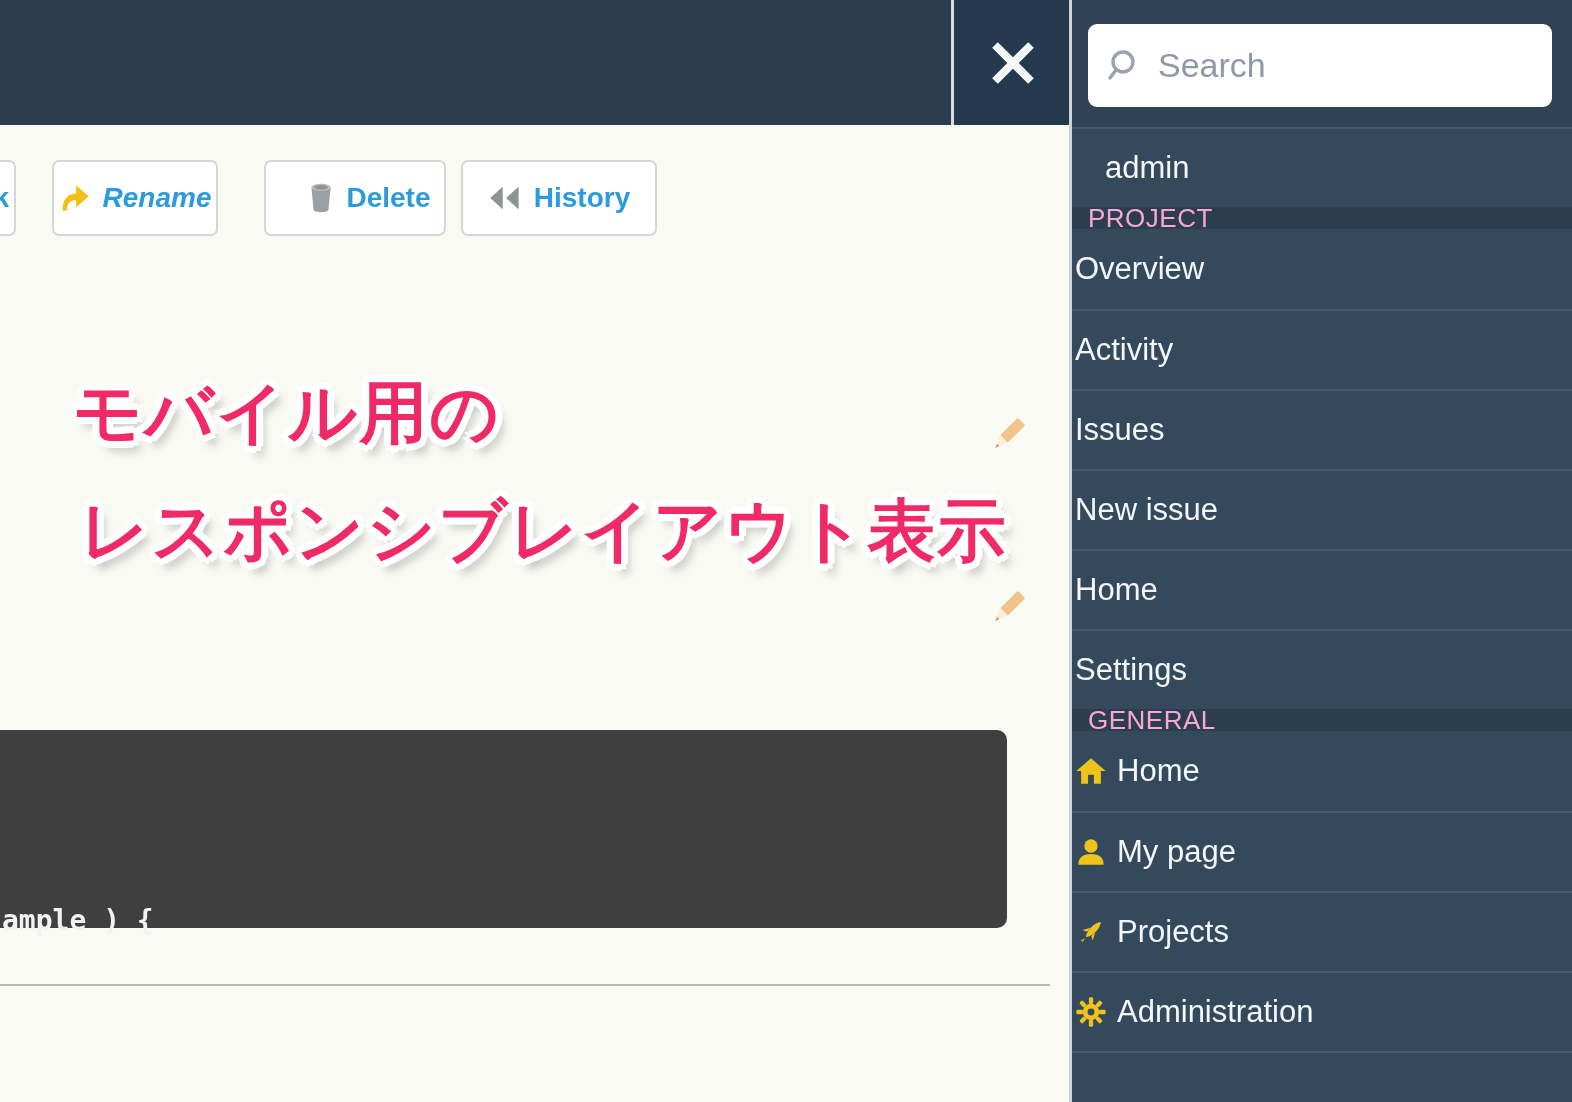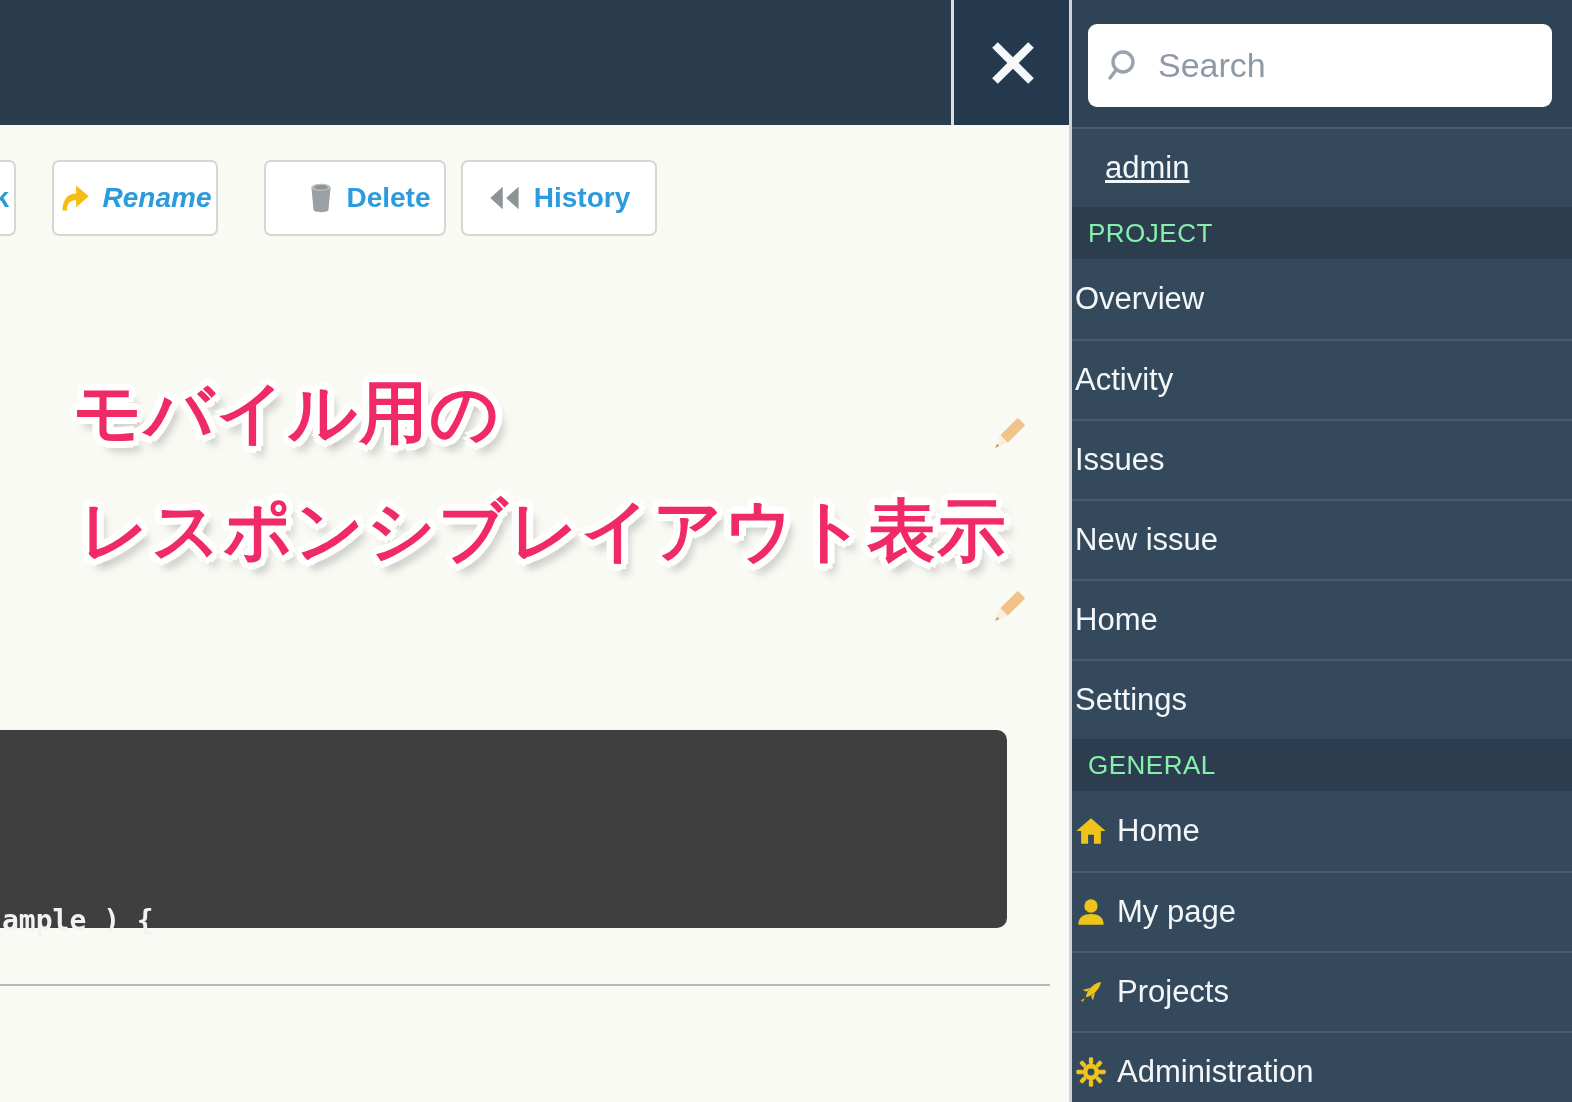--- a/index.html
+++ b/index.html
@@ -15,21 +15,21 @@
     display:flex;align-items:center;justify-content:center;cursor:pointer;border:0;padding:0;}
   
   .sidebar{position:absolute;left:1069px;top:0;width:503px;height:1102px;background:#35495c;border-left:3px solid #cfd4d8;box-sizing:border-box;}
   .sb-search-band{position:relative;height:127px;background:#2f4356;}
   .sb-search{position:absolute;left:16px;top:24px;width:464px;height:83px;background:#fff;border-radius:9px;display:flex;align-items:center;box-sizing:border-box;padding-left:18px;}
   .sb-search input{border:0;outline:none;flex:1;height:60px;font-size:34px;color:#44505e;background:transparent;margin-left:14px;font-family:"Liberation Sans",sans-serif;}
   .sb-search input::placeholder{color:#8d99a6;}
   .sb-row{height:80px;display:flex;align-items:center;box-sizing:border-box;padding-left:3px;color:#f4f7f9;font-size:31px;border-top:2px solid rgba(255,255,255,0.10);cursor:pointer;}
   .sb-row.no-line{border-top:none;}
   .sb-row.user{padding-left:33px;}
-  .sb-strip{height:52px;display:flex;align-items:center;box-sizing:border-box;padding-left:16px;background:#2b3d4e;color:#86efac;font-size:26px;letter-spacing:0.5px;}
+  .sb-strip{height:22px;display:flex;align-items:center;box-sizing:border-box;padding-left:16px;background:#2b3d4e;color:#f9a8d4;font-size:26px;letter-spacing:0.5px;}
   .sb-icon{width:32px;height:32px;margin-right:10px;flex:0 0 auto;display:inline-flex;}
   .sb-frag{height:19px;border-top:2px solid rgba(255,255,255,0.10);}
   
   .btn{position:absolute;top:160px;height:76px;background:#fff;border:2px solid #d6d6d2;border-radius:7px;
     display:flex;align-items:center;justify-content:center;gap:12px;box-sizing:border-box;
     color:#2b9bdd;font-size:28px;font-weight:bold;cursor:pointer;font-family:"Liberation Sans",sans-serif;}
   .btn-lock{left:-154px;width:170px;justify-content:flex-end;padding-right:5px;}
   .btn-rename{left:52px;width:166px;font-style:italic;}
   .btn-delete{left:264px;width:182px;padding-left:35px;}
   .btn-history{left:461px;width:196px;}
@@ -140,21 +140,21 @@
       <span style="display:inline-flex;">
         <svg width="36" height="36" viewBox="0 0 36 36">
           <circle cx="17" cy="14" r="10" fill="none" stroke="#9aa3ad" stroke-width="3.4"></circle>
           <line x1="10" y1="22" x2="4" y2="30" stroke="#9aa3ad" stroke-width="3.4" stroke-linecap="round"></line>
         </svg>
       </span>
       <input type="text" value="" placeholder="Search" style="">
     </div>
   </div>
 
-  <div class="sb-row user no-line" style="border-top:2px solid rgba(255,255,255,0.10);text-decoration:underline;">
+  <div class="sb-row user no-line" style="border-top:2px solid rgba(255,255,255,0.10);">
     <span>admin</span>
   </div>
 
   <div class="sb-strip">
     <span>PROJECT</span>
   </div>
 
   <div class="sb-row no-line">
     <span>Overview</span>
   </div>

